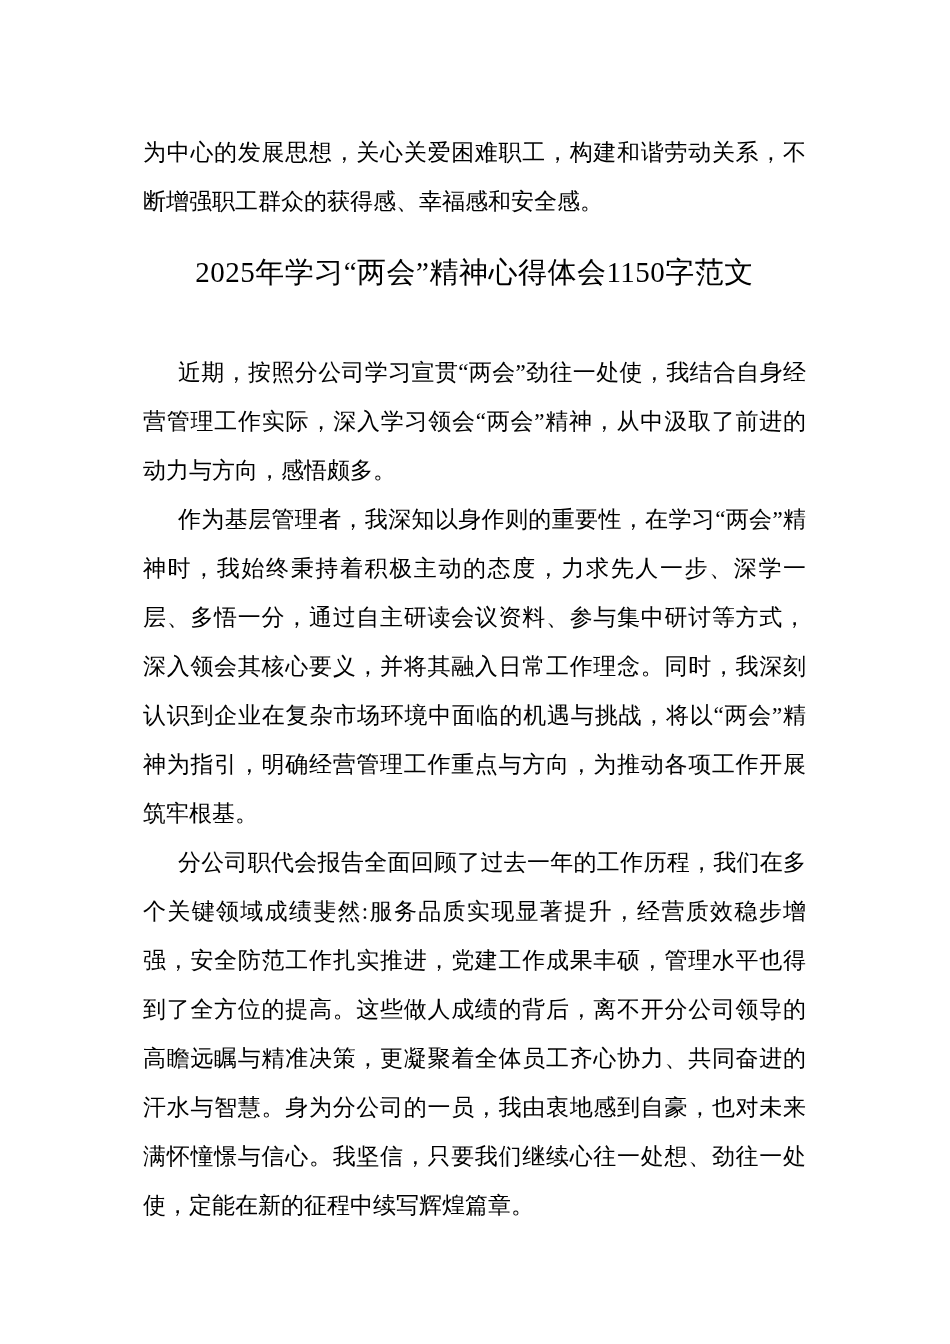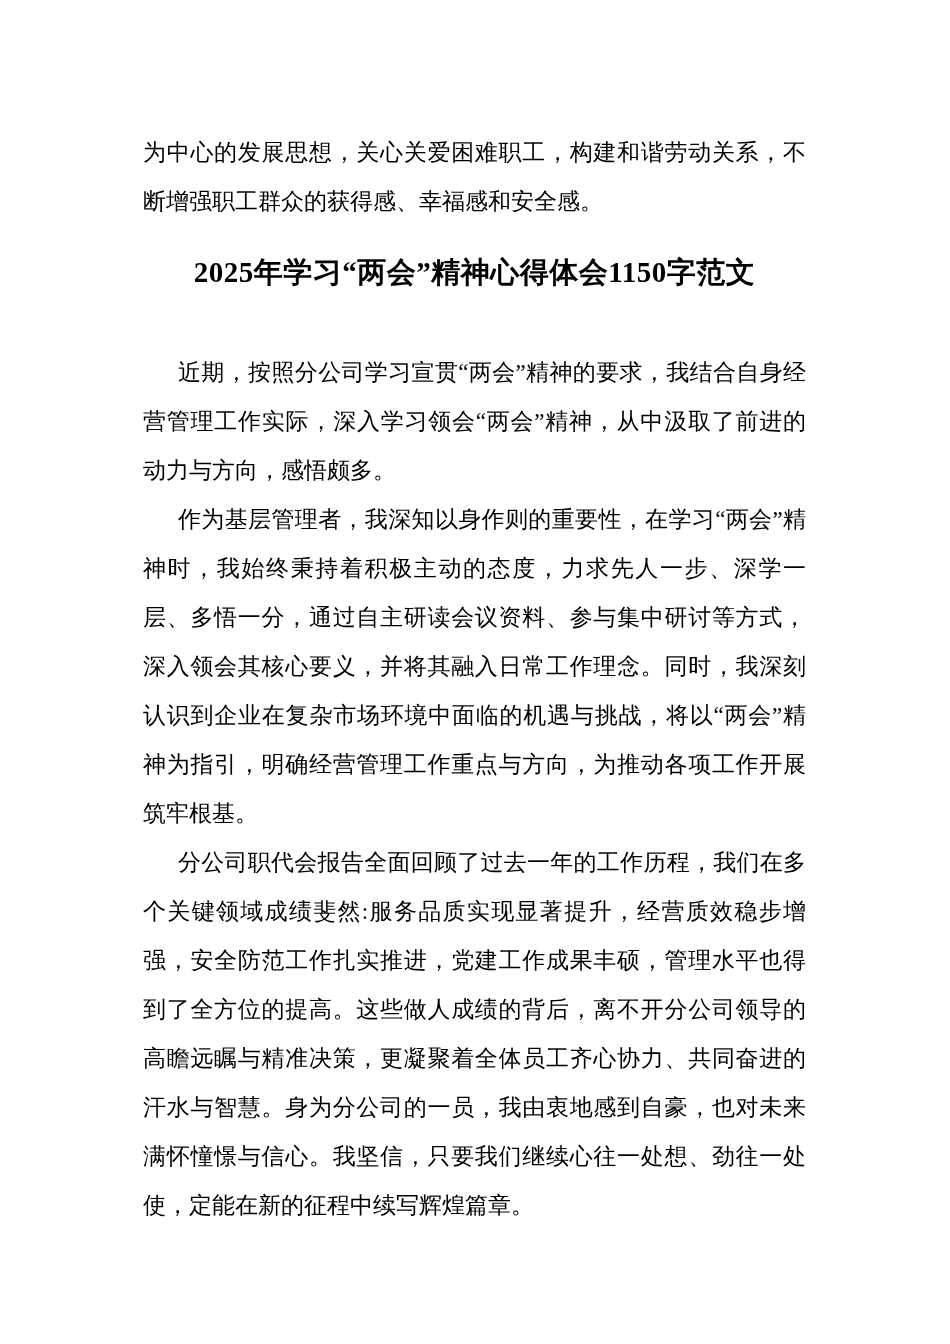--- a/index.html
+++ b/index.html
@@ -28,37 +28,37 @@
     margin: 0;
     text-align: justify;
     text-justify: inter-ideograph;
     word-break: break-all;
   }
   .indent {
     text-indent: 35px;
   }
   .doc-title {
     font-size: 29px;
-    font-weight: 700;
+    font-weight: 400;
     line-height: 49px;
     text-align: center;
     margin: 22px 0 51px 0;
     letter-spacing: 0.5px;
   }
 </style>
 </head>
 <body>
 
 <div class="page">
   <div class="content">
 
     <p class="body-text">为中心的发展思想，关心关爱困难职工，构建和谐劳动关系，不断增强职工群众的获得感、幸福感和安全感。</p>
 
     <h1 class="doc-title">2025年学习“两会”精神心得体会1150字范文</h1>
 
-    <p class="body-text indent">近期，按照分公司学习宣贯“两会”精神的要求，我结合自身经营管理工作实际，深入学习领会“两会”精神，从中汲取了前进的动力与方向，感悟颇多。</p>
+    <p class="body-text indent">近期，按照分公司学习宣贯“两会”劲往一处使，我结合自身经营管理工作实际，深入学习领会“两会”精神，从中汲取了前进的动力与方向，感悟颇多。</p>
 
     <p class="body-text indent">作为基层管理者，我深知以身作则的重要性，在学习“两会”精神时，我始终秉持着积极主动的态度，力求先人一步、深学一层、多悟一分，通过自主研读会议资料、参与集中研讨等方式， 深入领会其核心要义，并将其融入日常工作理念。同时，我深刻认识到企业在复杂市场环境中面临的机遇与挑战，将以“两会”精神为指引，明确经营管理工作重点与方向，为推动各项工作开展筑牢根基。</p>
 
     <p class="body-text indent">分公司职代会报告全面回顾了过去一年的工作历程，我们在多个关键领域成绩斐然:服务品质实现显著提升，经营质效稳步增强，安全防范工作扎实推进，党建工作成果丰硕，管理水平也得到了全方位的提高。这些做人成绩的背后，离不开分公司领导的高瞻远瞩与精准决策，更凝聚着全体员工齐心协力、共同奋进的汗水与智慧。身为分公司的一员，我由衷地感到自豪，也对未来满怀憧憬与信心。我坚信，只要我们继续心往一处想、劲往一处使，定能在新的征程中续写辉煌篇章。</p>
 
   </div>
 </div>
 
 </body></html>

